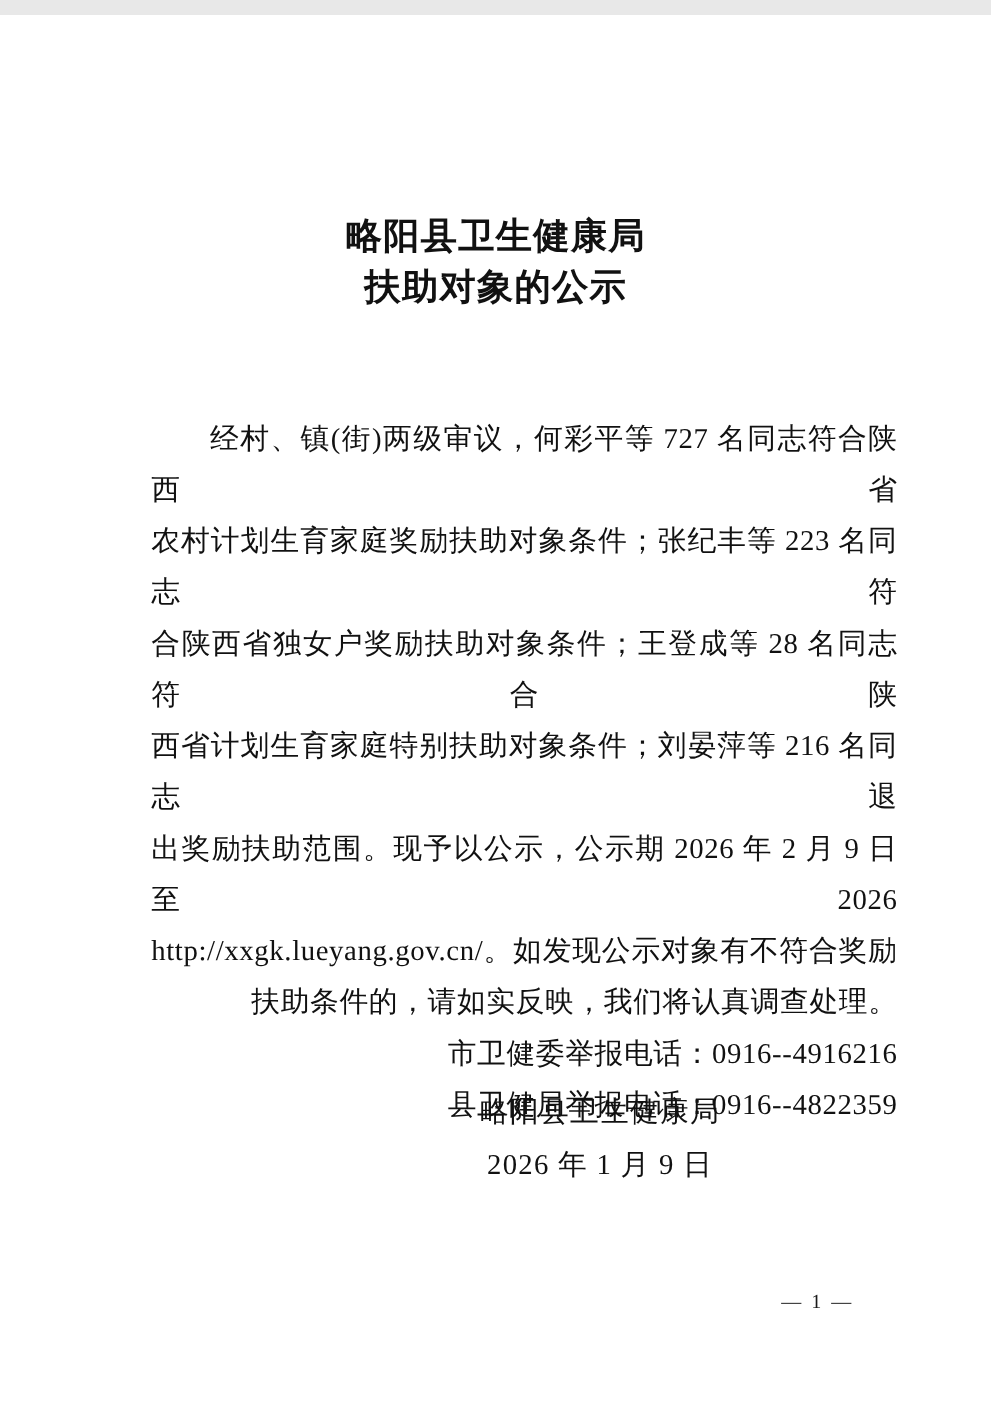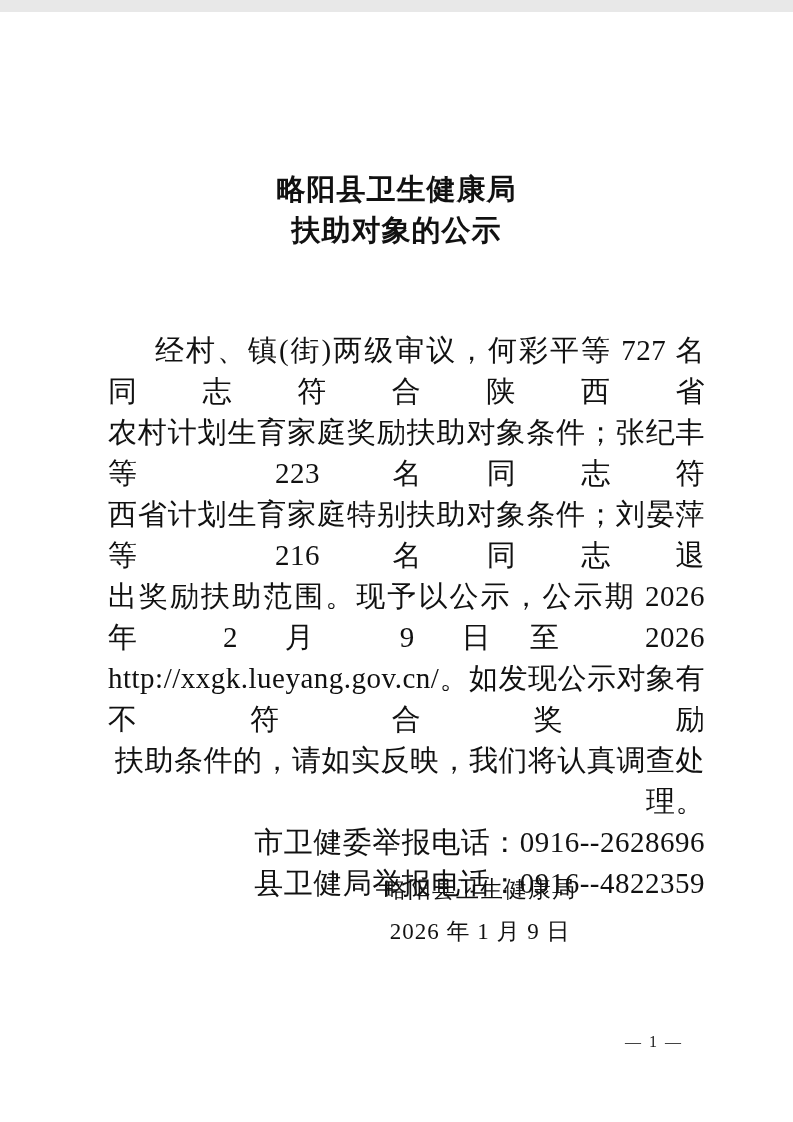--- a/index.html
+++ b/index.html
@@ -24,23 +24,23 @@
     width: 597px;
     text-align: center;
     font-size: 29px;
     line-height: 41px;
     font-weight: 700;
     letter-spacing: 1px;
   }
   .body-block {
     position: absolute;
     top: 318px;
-    left: 108px;
+    left: 121px;
     width: 597px;
-    font-size: 29px;
+    font-size: 23px;
     line-height: 41px;
     letter-spacing: 0.5px;
   }
   .jline {
     text-align: justify;
     text-align-last: justify;
   }
   .plainline {
     text-align: right;
   }
@@ -75,25 +75,26 @@
 <div class="page">
 
   <div class="title-block">
     <div>略阳县卫生健康局</div>
     <div>扶助对象的公示</div>
   </div>
 
   <div class="body-block">
     <div class="jline indent2">经村、镇(街)两级审议，何彩平等 727 名同志符合陕西省</div>
     <div class="jline">农村计划生育家庭奖励扶助对象条件；张纪丰等 223 名同志符</div>
+    <div class="jline">合陕西省独女户奖励扶助对象条件；王登成等 28 名同志符合陕</div>
     <div class="jline">西省计划生育家庭特别扶助对象条件；刘晏萍等 216 名同志退</div>
     <div class="jline">出奖励扶助范围。现予以公示，公示期 2026 年 2 月 9 日至 2026</div>
     <div class="jline">http://xxgk.lueyang.gov.cn/。如发现公示对象有不符合奖励</div>
     <div class="plainline">扶助条件的，请如实反映，我们将认真调查处理。</div>
-    <div class="plainline indent2">市卫健委举报电话：0916--2628696</div>
+    <div class="plainline indent2">市卫健委举报电话：0916--4916216</div>
     <div class="plainline indent2">县卫健局举报电话：0916--4822359</div>
   </div>
 
   <div class="signature-block">
     <div>略阳县卫生健康局</div>
     <div>2026 年 1 月 9 日</div>
   </div>
 
   <div class="footer-block">— 1 —</div>
 

